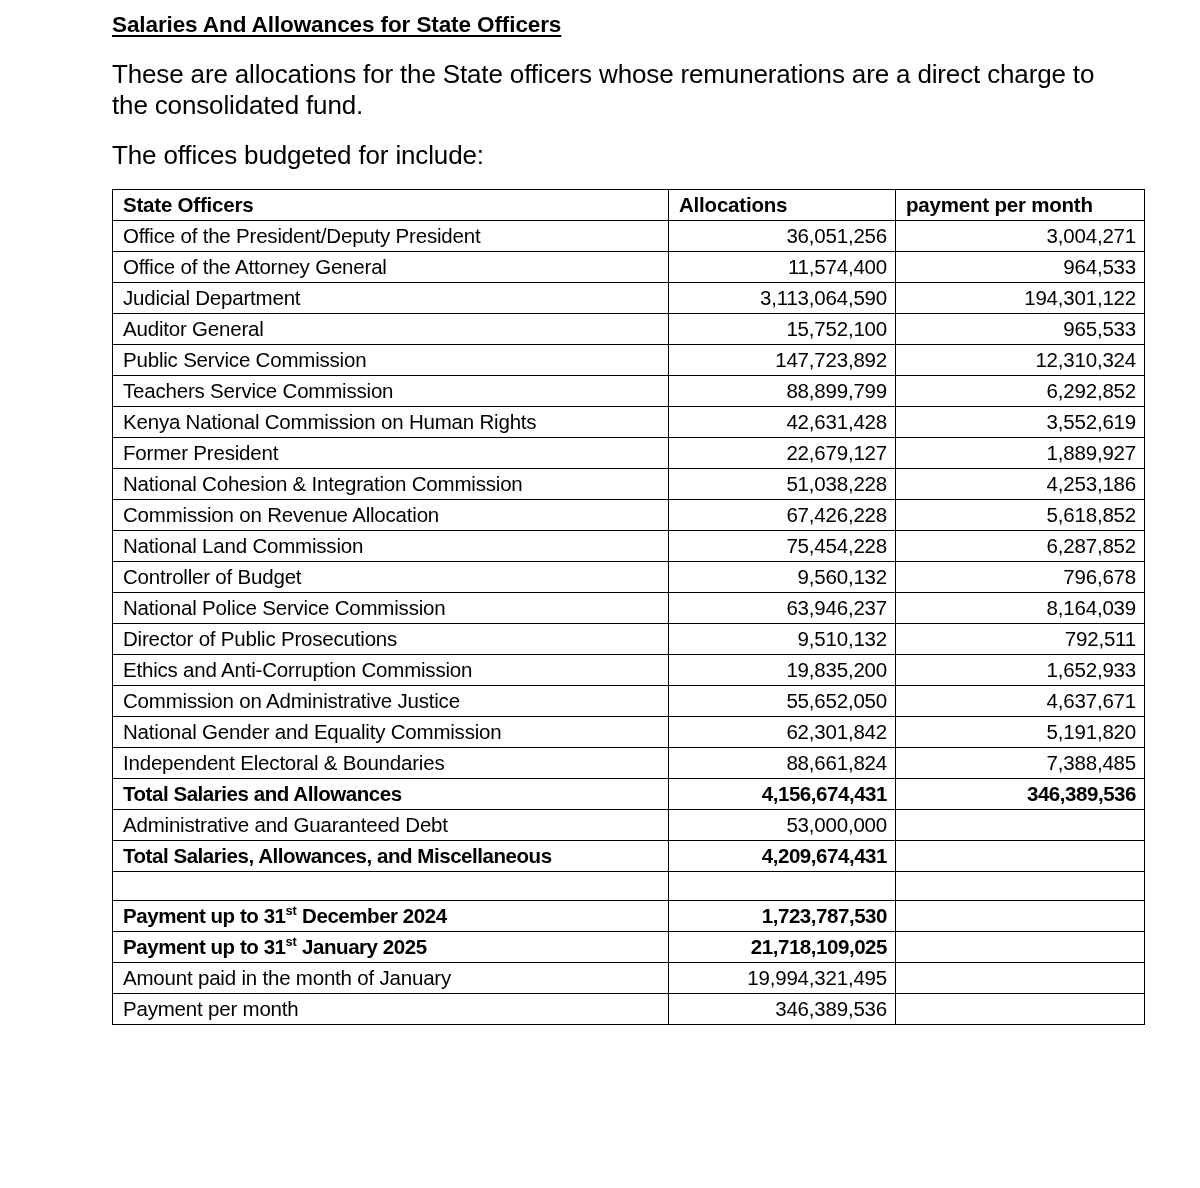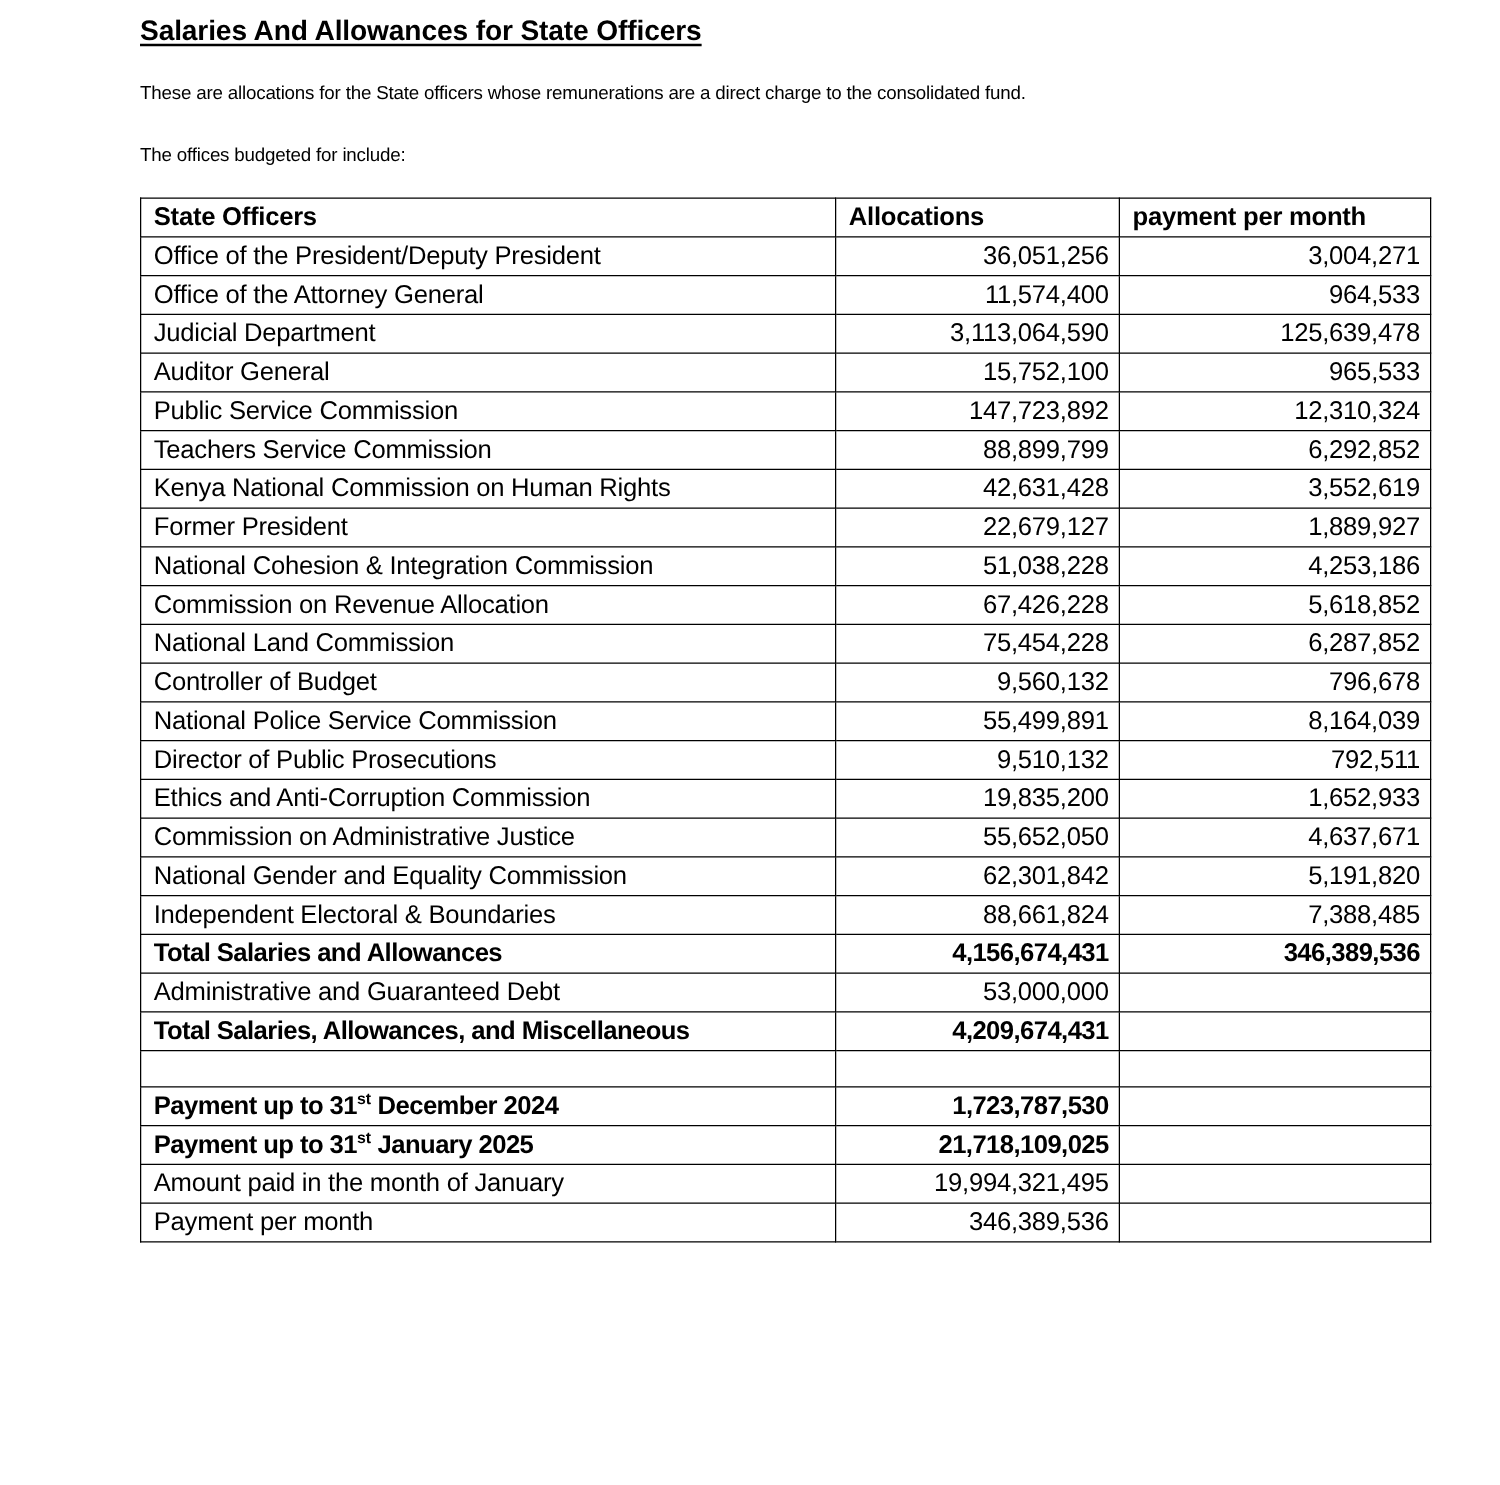--- a/index.html
+++ b/index.html
@@ -36,21 +36,21 @@
     text-decoration: underline;
     text-underline-offset: 3px;
     letter-spacing: -0.1px;
     margin: 0;
     padding-top: 11px;
     line-height: 1.2;
   }
 
   
   .para {
-    font-size: 15px;
+    font-size: 26px;
     line-height: 31px;
     margin: 0;
     letter-spacing: -0.15px;
   }
   .para-1 { padding-top: 21px; width: 1010px; }
   .para-2 { padding-top: 19px; padding-bottom: 18px; }
 
   
   table.budget {
     border-collapse: collapse;
@@ -140,21 +140,21 @@
             <td class="num">3,004,271</td>
           </tr>
           <tr>
             <td>Office of the Attorney General</td>
             <td class="num">11,574,400</td>
             <td class="num">964,533</td>
           </tr>
           <tr>
             <td>Judicial Department</td>
             <td class="num">3,113,064,590</td>
-            <td class="num">125,639,478</td>
+            <td class="num">194,301,122</td>
           </tr>
           <tr>
             <td>Auditor General</td>
             <td class="num">15,752,100</td>
             <td class="num">965,533</td>
           </tr>
           <tr>
             <td>Public Service Commission</td>
             <td class="num">147,723,892</td>
             <td class="num">12,310,324</td>
@@ -189,21 +189,21 @@
             <td class="num">75,454,228</td>
             <td class="num">6,287,852</td>
           </tr>
           <tr>
             <td>Controller of Budget</td>
             <td class="num">9,560,132</td>
             <td class="num">796,678</td>
           </tr>
           <tr>
             <td>National Police Service Commission</td>
-            <td class="num">55,499,891</td>
+            <td class="num">63,946,237</td>
             <td class="num">8,164,039</td>
           </tr>
           <tr>
             <td>Director of Public Prosecutions</td>
             <td class="num">9,510,132</td>
             <td class="num">792,511</td>
           </tr>
           <tr>
             <td>Ethics and Anti-Corruption Commission</td>
             <td class="num">19,835,200</td>

